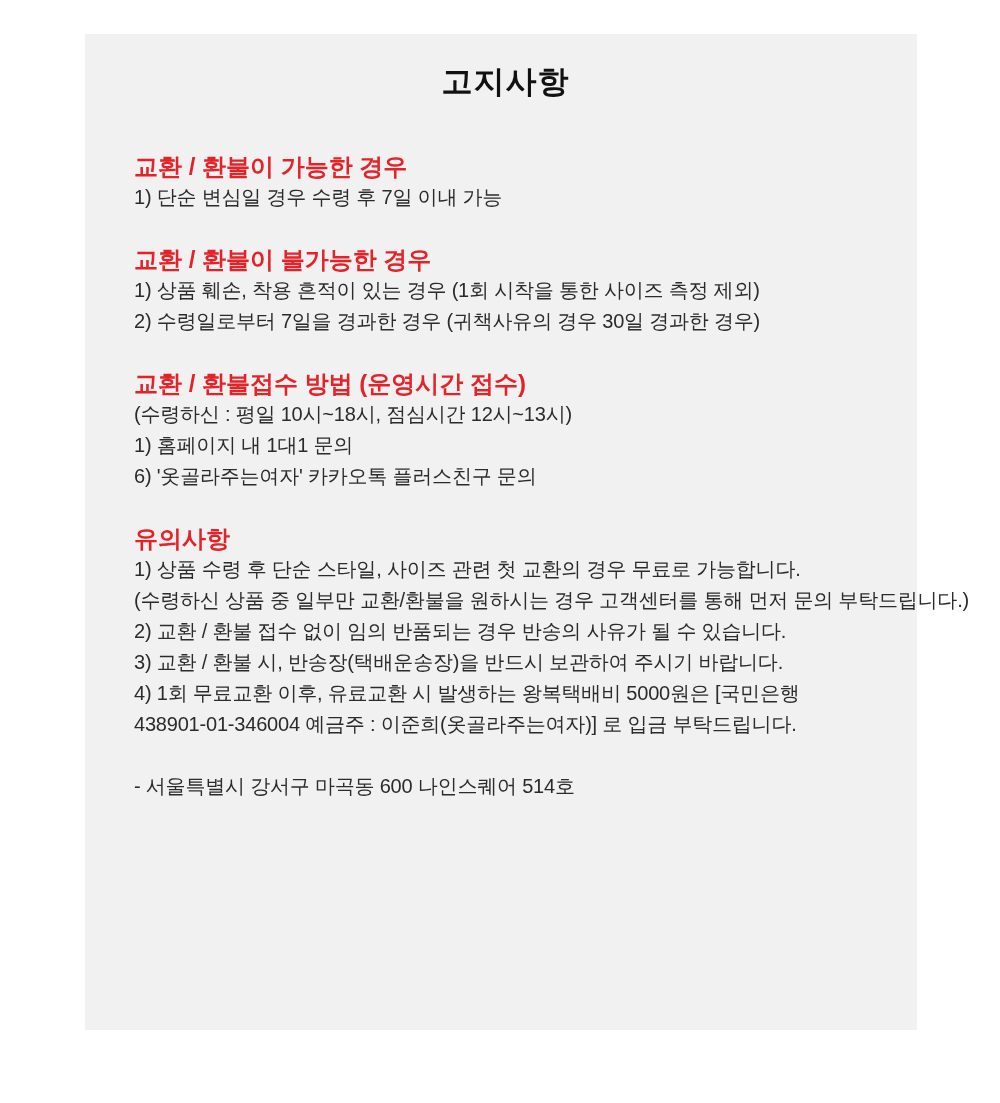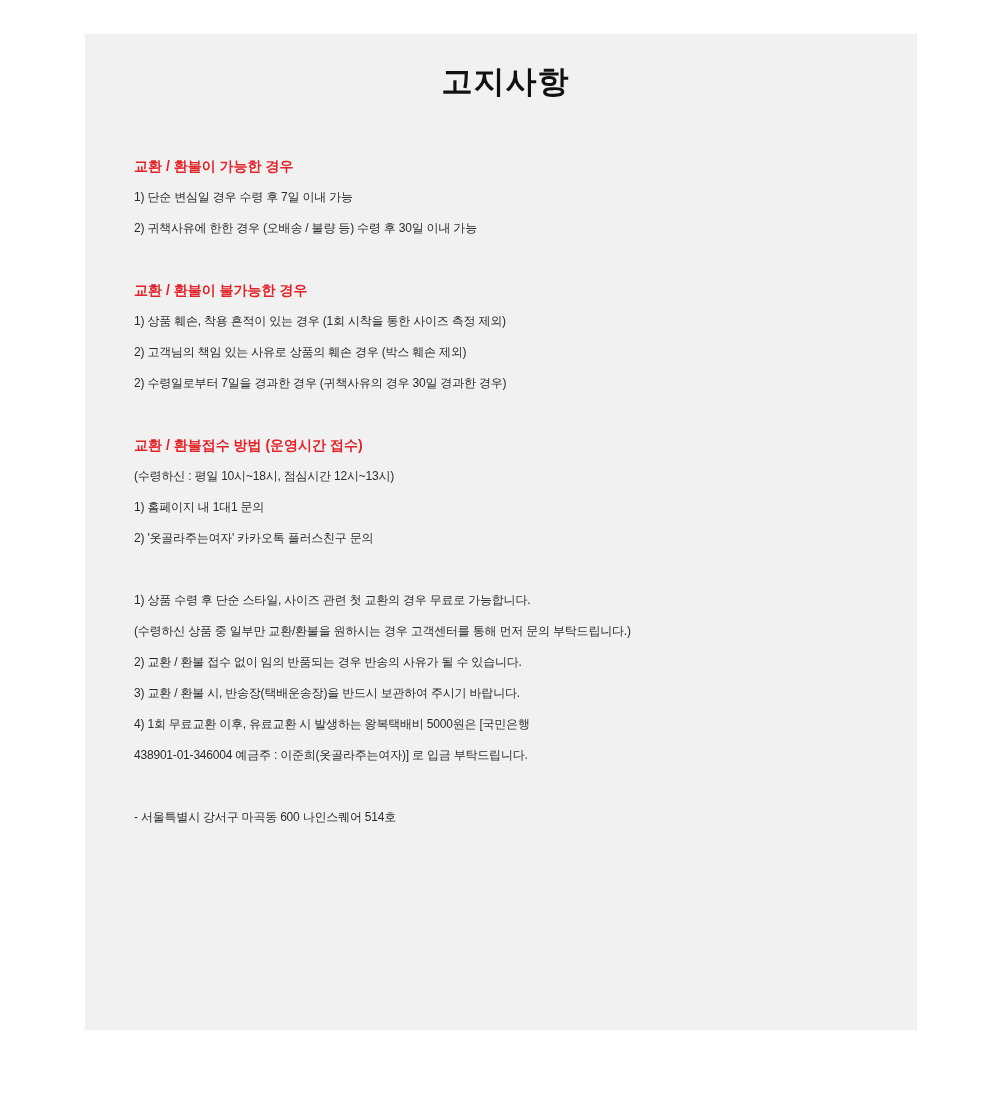--- a/index.html
+++ b/index.html
@@ -27,60 +27,59 @@
     line-height: 36px;
     font-weight: bold;
     color: #111111;
     letter-spacing: 1px;
     margin: 0 0 51px 0;
   }
   .section {
     margin: 0 0 31px 0;
   }
   .section-heading {
-    font-size: 14px;
+    font-size: 24px;
     line-height: 31px;
     font-weight: bold;
     color: #e42329;
     margin: 0;
   }
   .section-line {
-    font-size: 12px;
+    font-size: 20px;
     line-height: 31px;
     font-weight: normal;
     color: #2b2b2b;
     margin: 0;
     letter-spacing: -0.2px;
     white-space: nowrap;
   }
 </style>
 </head>
 <body>
 
 <div class="notice-panel">
   <h1 class="notice-title">고지사항</h1>
   <div id="sections-container">
       <div class="section">
         <p class="section-heading">교환 / 환불이 가능한 경우</p>
         <p class="section-line">1) 단순 변심일 경우 수령 후 7일 이내 가능</p>
-        <p class="section-line">2) 귀책사유에 한한 경우 (오배송 / 불량 등) 수령 후 30일 이내 가능</p>
       </div>
       <div class="section">
         <p class="section-heading">교환 / 환불이 불가능한 경우</p>
         <p class="section-line">1) 상품 훼손, 착용 흔적이 있는 경우 (1회 시착을 통한 사이즈 측정 제외)</p>
-        <p class="section-line">2) 고객님의 책임 있는 사유로 상품의 훼손 경우 (박스 훼손 제외)</p>
         <p class="section-line">2) 수령일로부터 7일을 경과한 경우 (귀책사유의 경우 30일 경과한 경우)</p>
       </div>
       <div class="section">
         <p class="section-heading">교환 / 환불접수 방법 (운영시간 접수)</p>
         <p class="section-line">(수령하신 : 평일 10시~18시, 점심시간 12시~13시)</p>
         <p class="section-line">1) 홈페이지 내 1대1 문의</p>
-        <p class="section-line">2) '옷골라주는여자' 카카오톡 플러스친구 문의</p>
+        <p class="section-line">6) '옷골라주는여자' 카카오톡 플러스친구 문의</p>
       </div>
       <div class="section">
+        <p class="section-heading">유의사항</p>
         <p class="section-line">1) 상품 수령 후 단순 스타일, 사이즈 관련 첫 교환의 경우 무료로 가능합니다.</p>
         <p class="section-line">(수령하신 상품 중 일부만 교환/환불을 원하시는 경우 고객센터를 통해 먼저 문의 부탁드립니다.)</p>
         <p class="section-line">2) 교환 / 환불 접수 없이 임의 반품되는 경우 반송의 사유가 될 수 있습니다.</p>
         <p class="section-line">3) 교환 / 환불 시, 반송장(택배운송장)을 반드시 보관하여 주시기 바랍니다.</p>
         <p class="section-line">4) 1회 무료교환 이후, 유료교환 시 발생하는 왕복택배비 5000원은 [국민은행</p>
         <p class="section-line">438901-01-346004 예금주 : 이준희(옷골라주는여자)] 로 입금 부탁드립니다.</p>
       </div>
       <div class="section">
         <p class="section-line">- 서울특별시 강서구 마곡동 600 나인스퀘어 514호</p>
       </div>

